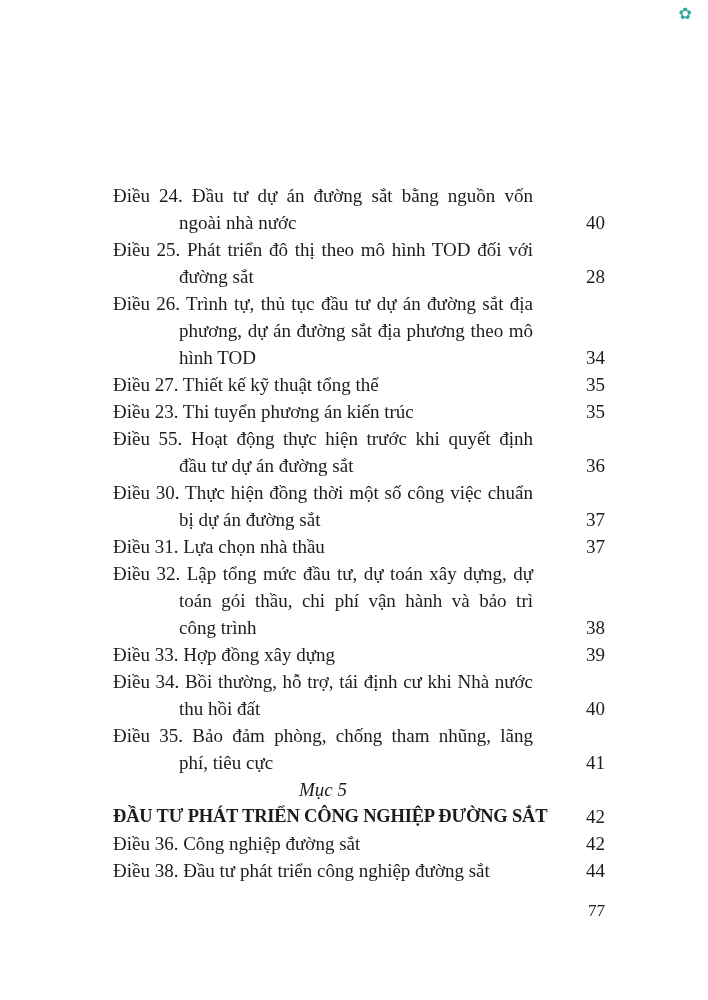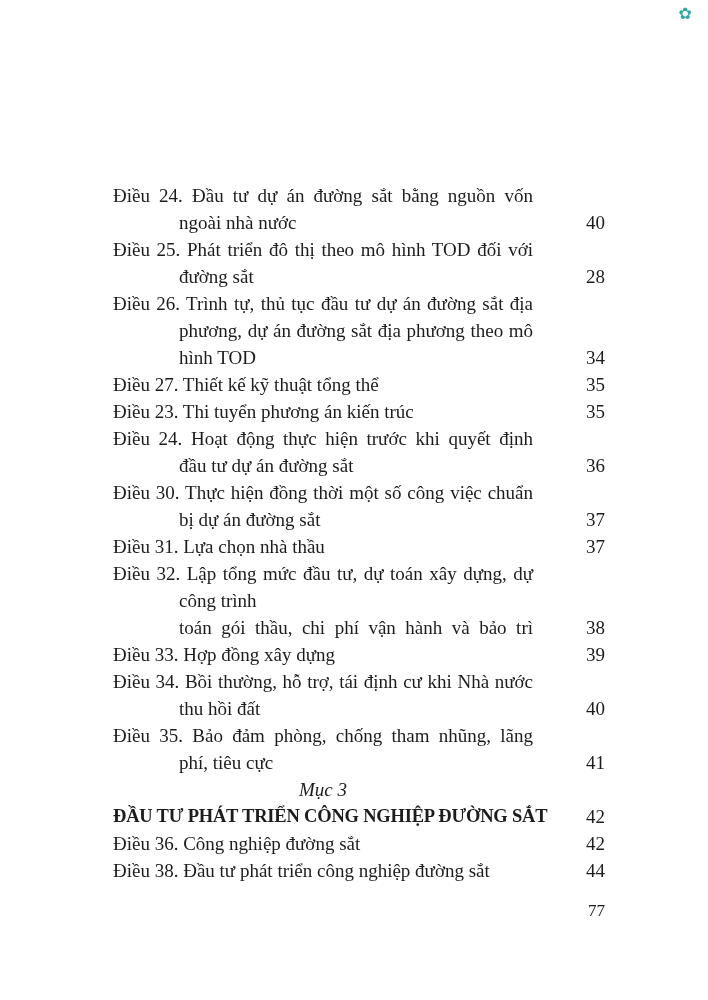--- a/index.html
+++ b/index.html
@@ -94,21 +94,21 @@
 
   <div class="row">
     <div class="txt">
       <div class="line single">Điều 23. Thi tuyển phương án kiến trúc</div>
     </div>
     <div class="pg">35</div>
   </div>
 
   <div class="row">
     <div class="txt">
-      <div class="line jl">Điều 24. Hoạt động thực hiện trước khi quyết định</div>
+      <div class="line jl">Điều 55. Hoạt động thực hiện trước khi quyết định</div>
       <div class="line cont">đầu tư dự án đường sắt</div>
     </div>
     <div class="pg">36</div>
   </div>
 
   <div class="row">
     <div class="txt">
       <div class="line jl">Điều 30. Thực hiện đồng thời một số công việc chuẩn</div>
       <div class="line cont">bị dự án đường sắt</div>
     </div>
@@ -118,22 +118,22 @@
   <div class="row">
     <div class="txt">
       <div class="line single">Điều 31. Lựa chọn nhà thầu</div>
     </div>
     <div class="pg">37</div>
   </div>
 
   <div class="row">
     <div class="txt">
       <div class="line jl">Điều 32. Lập tổng mức đầu tư, dự toán xây dựng, dự</div>
+      <div class="line cont jl">toán gói thầu, chi phí vận hành và bảo trì</div>
       <div class="line cont">công trình</div>
-      <div class="line cont jl">toán gói thầu, chi phí vận hành và bảo trì</div>
     </div>
     <div class="pg">38</div>
   </div>
 
   <div class="row">
     <div class="txt">
       <div class="line single">Điều 33. Hợp đồng xây dựng</div>
     </div>
     <div class="pg">39</div>
   </div>
@@ -148,21 +148,21 @@
 
   <div class="row">
     <div class="txt">
       <div class="line jl">Điều 35. Bảo đảm phòng, chống tham nhũng, lãng</div>
       <div class="line cont">phí, tiêu cực</div>
     </div>
     <div class="pg">41</div>
   </div>
 
   <div class="row">
-    <div class="muc">Mục 3</div>
+    <div class="muc">Mục 5</div>
   </div>
 
   <div class="row">
     <div class="txt">
       <div class="line hline">ĐẦU TƯ PHÁT TRIỂN CÔNG NGHIỆP ĐƯỜNG SẮT</div>
     </div>
     <div class="pg">42</div>
   </div>
 
   <div class="row">

